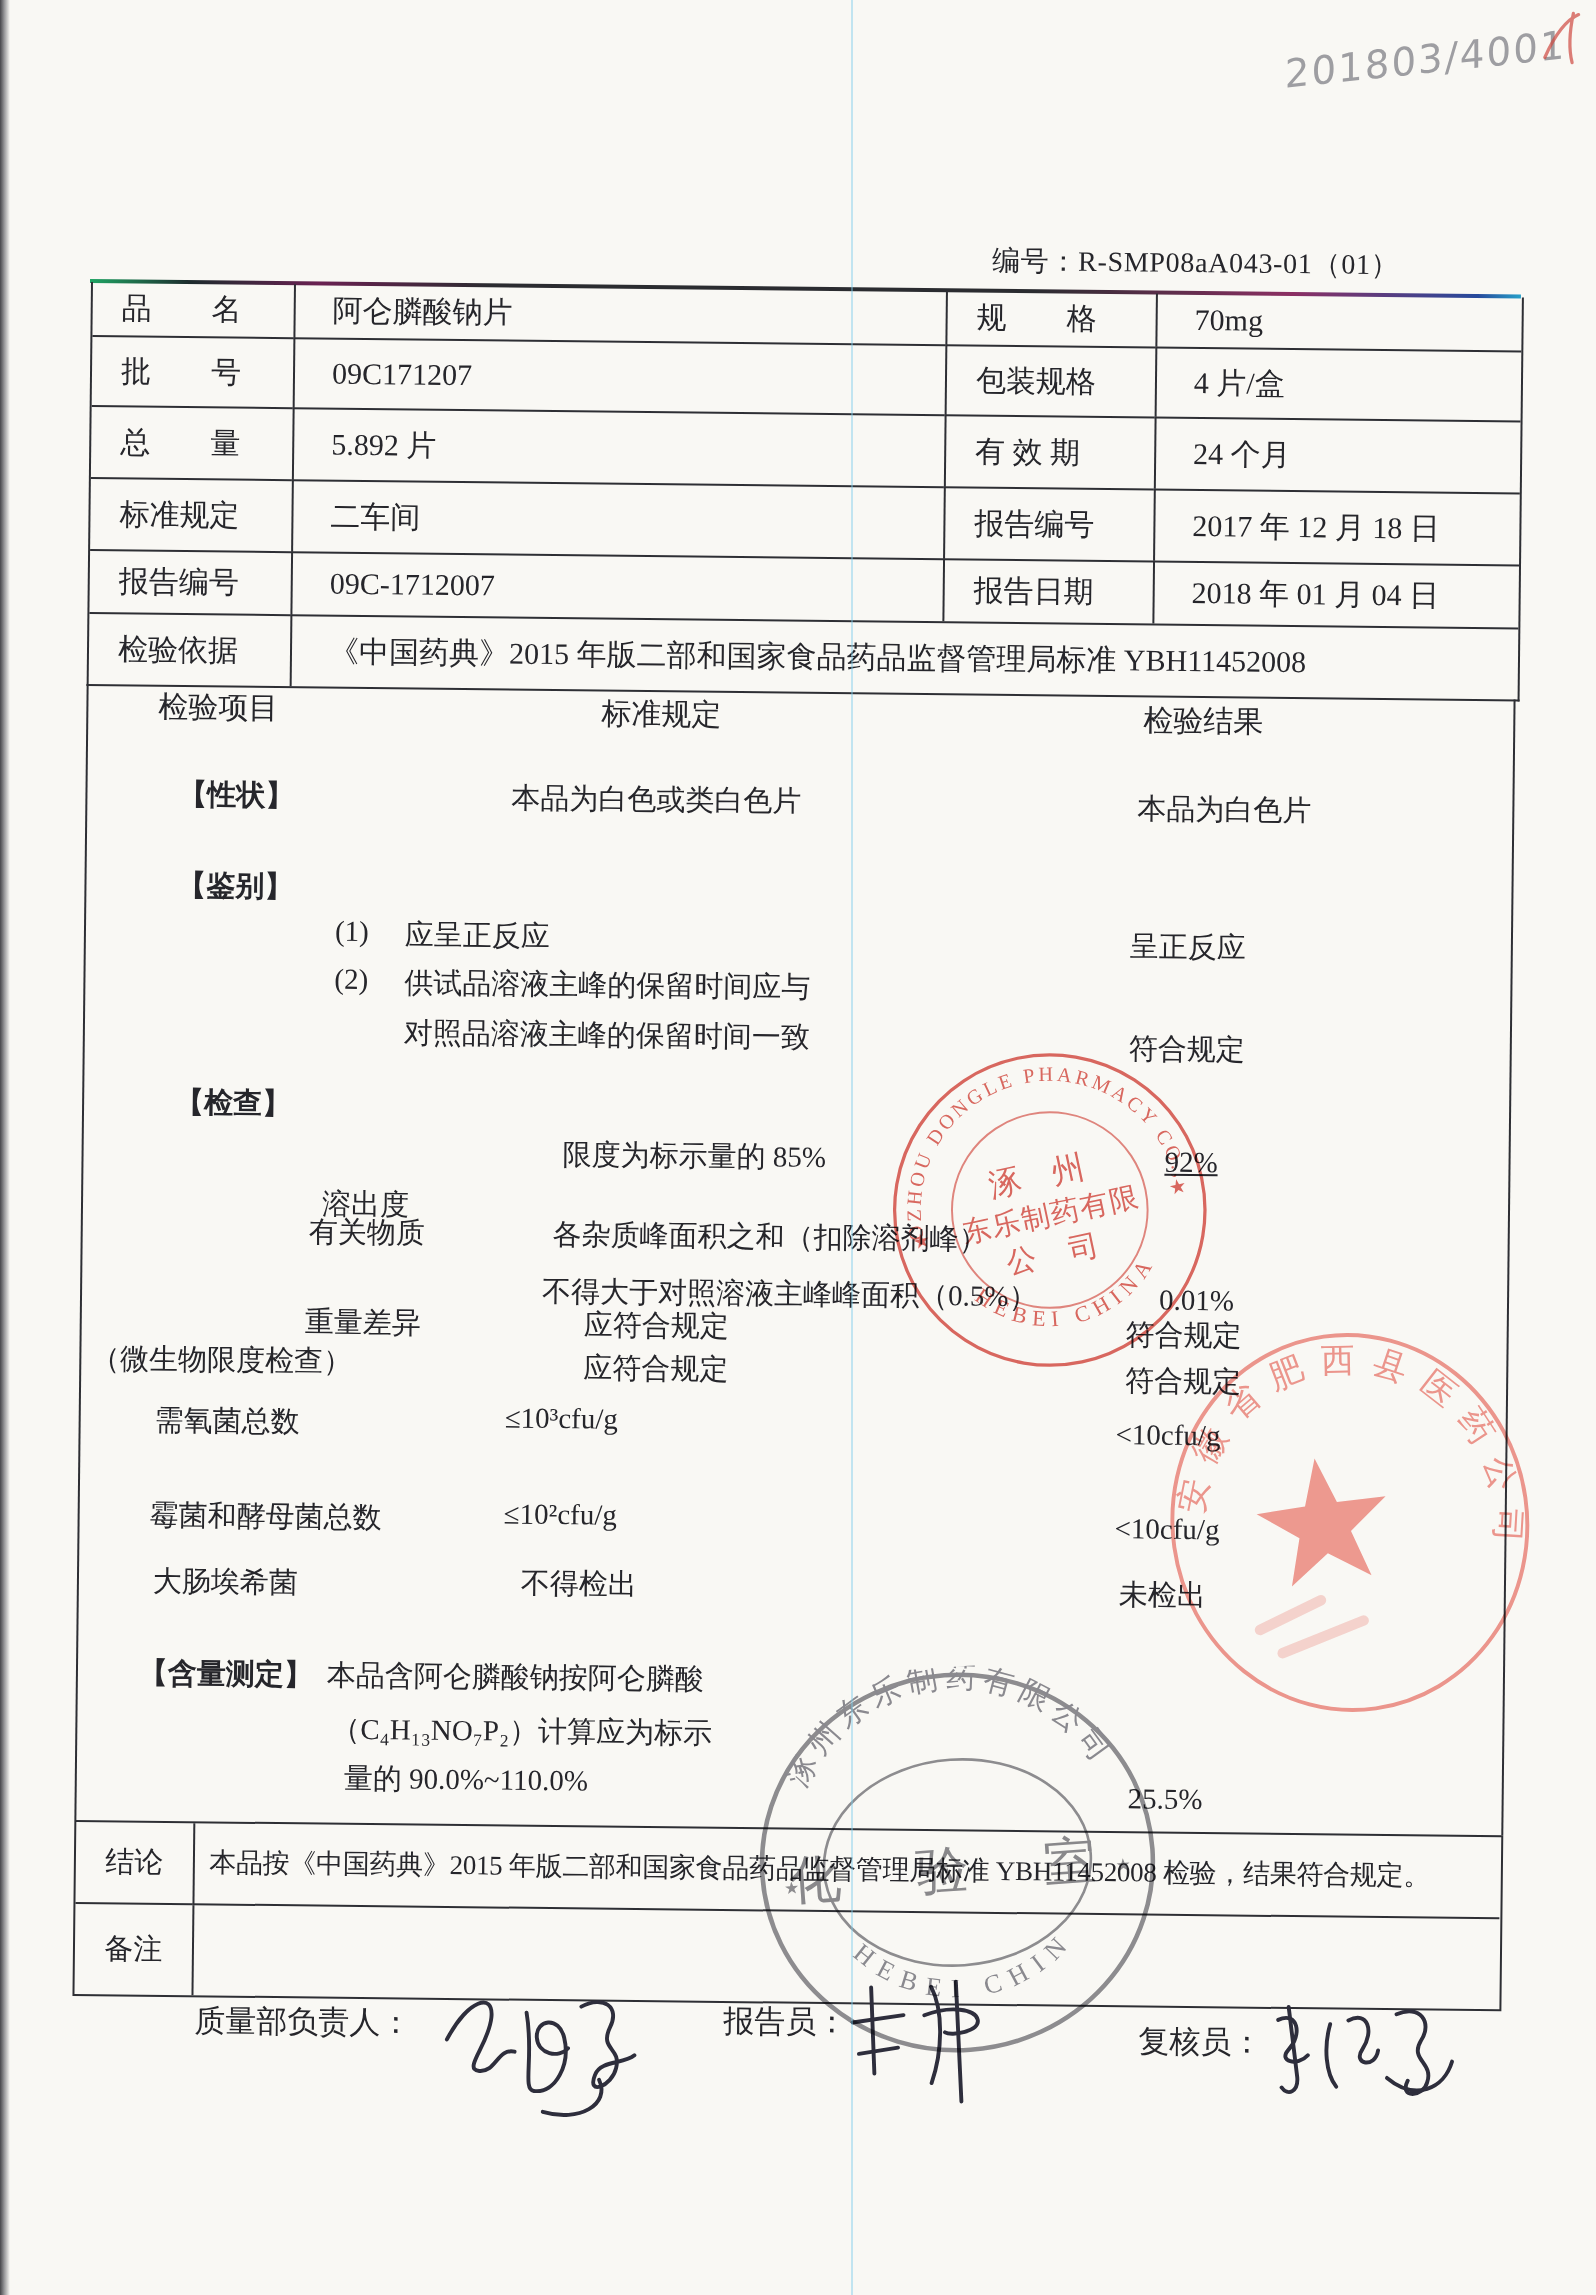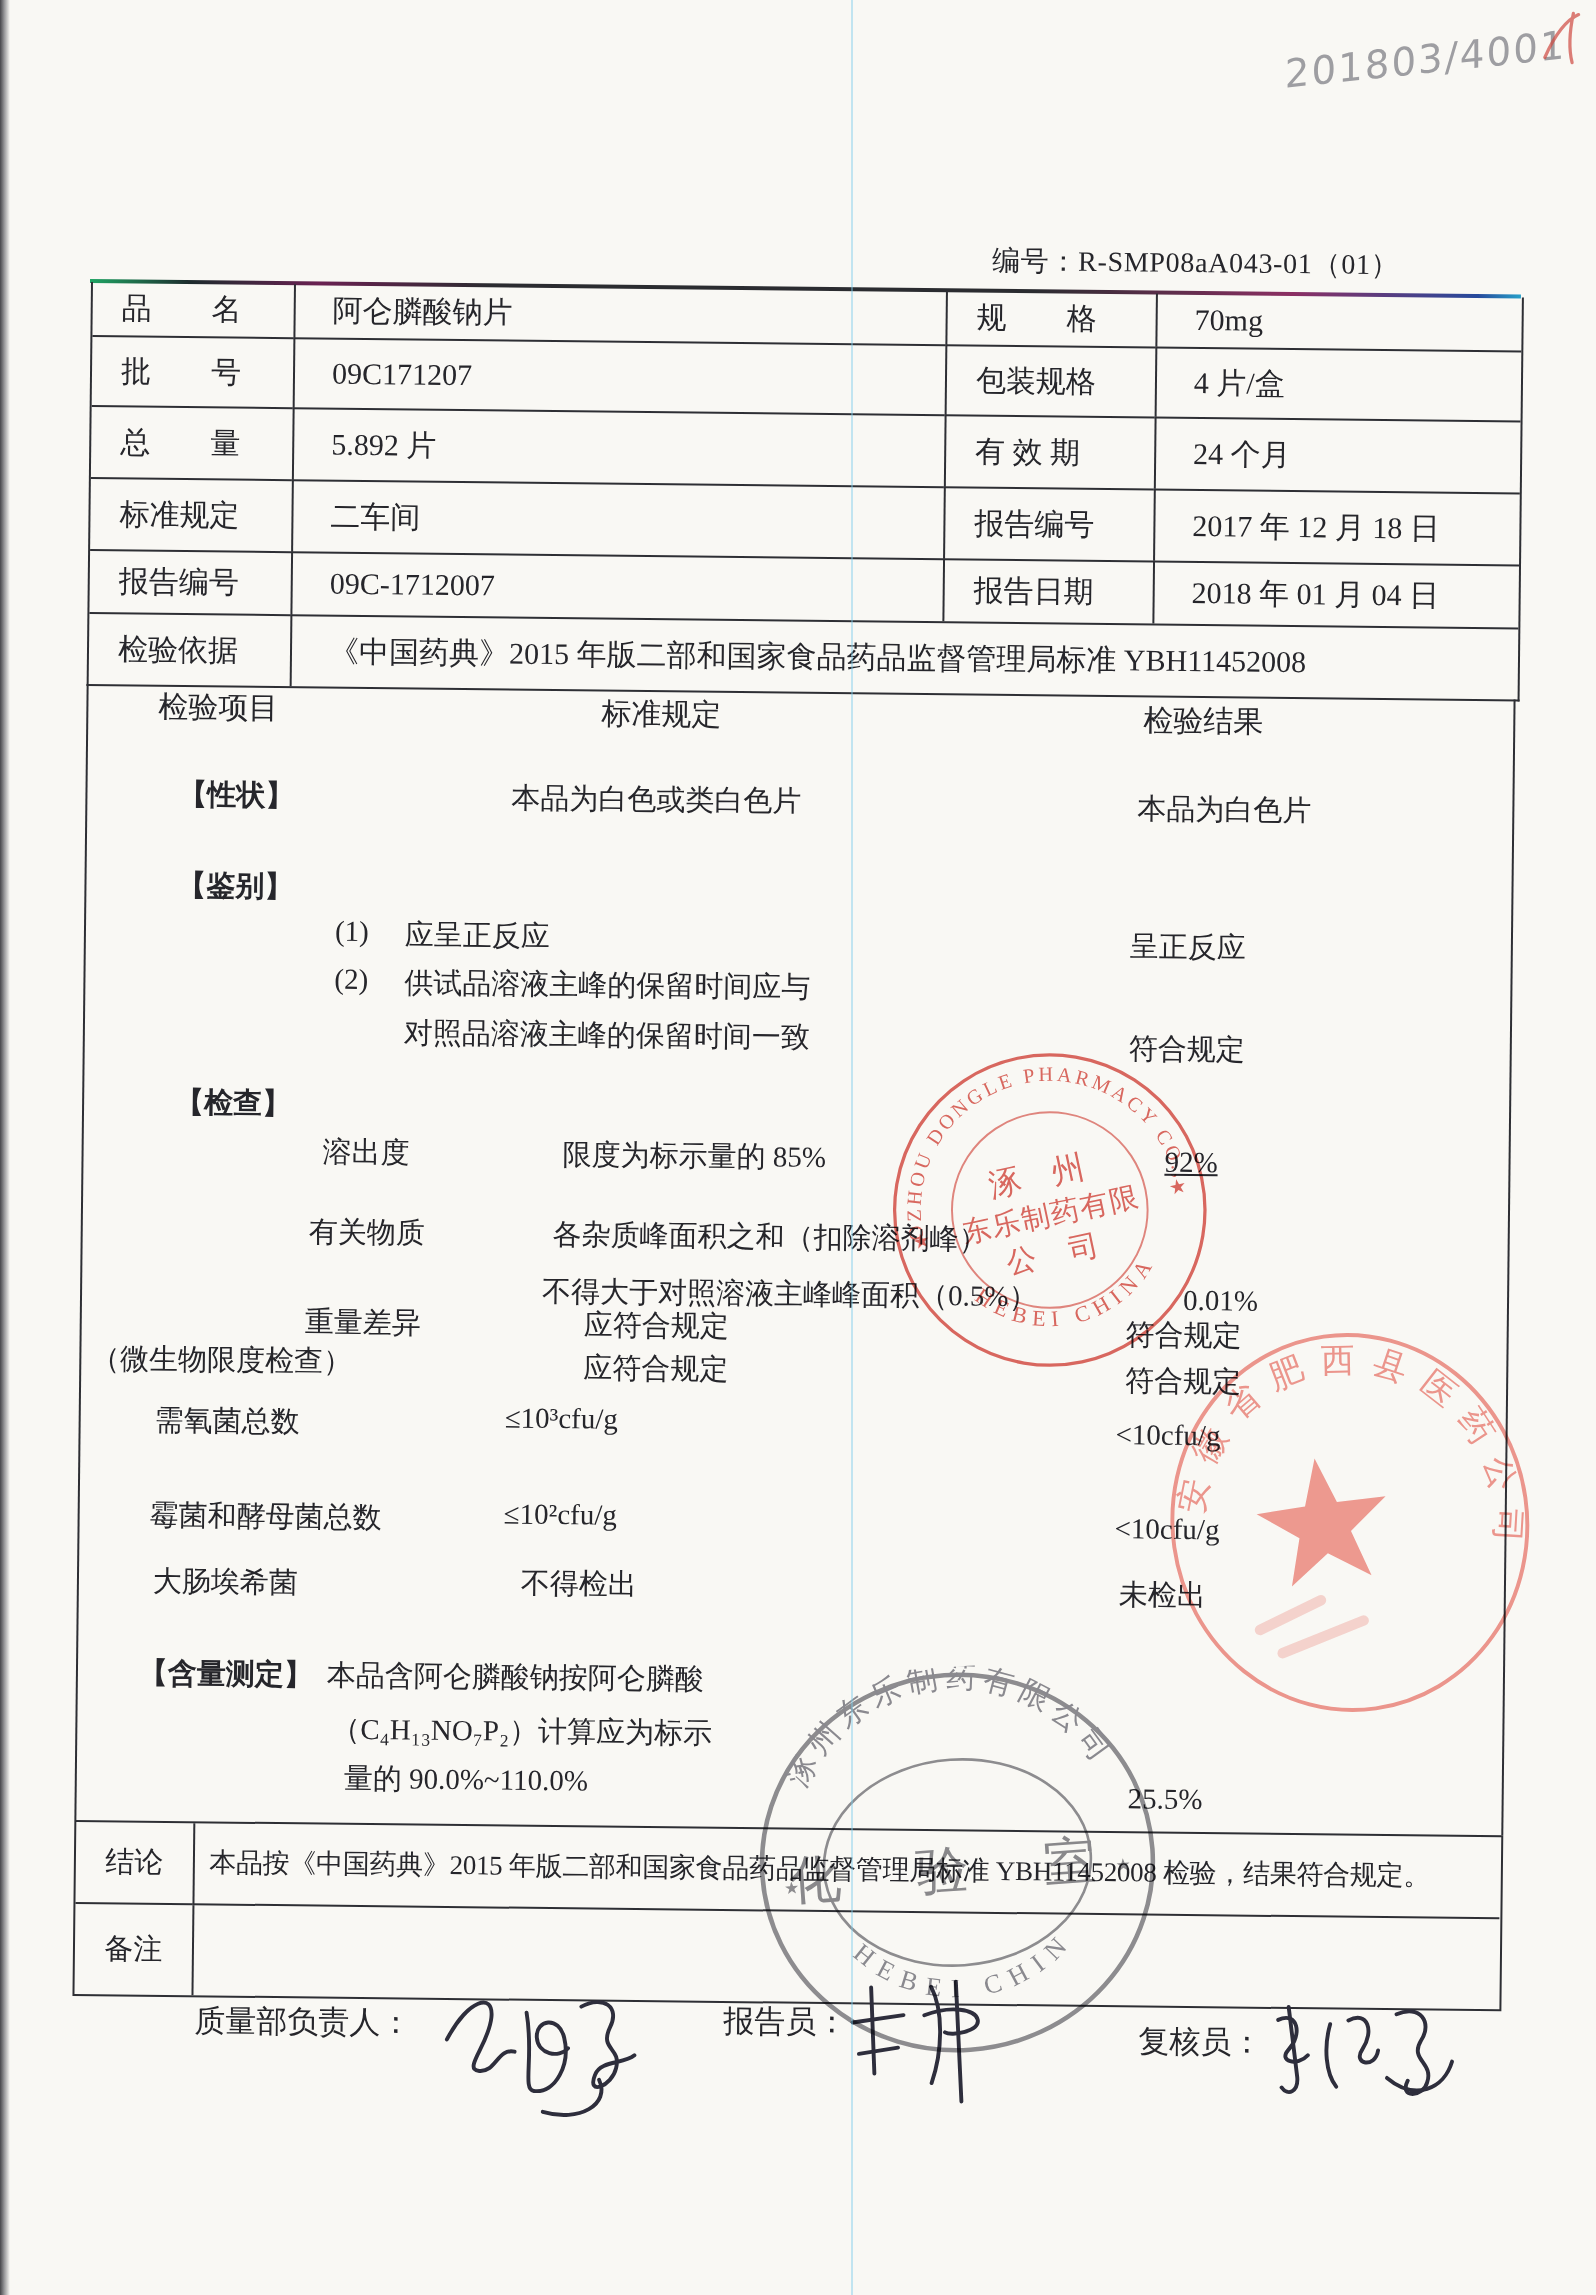--- a/index.html
+++ b/index.html
@@ -158,28 +158,28 @@
     <span class="rt sec" style="left:93px;top:583px;">【鉴别】</span>
     <span class="rt" style="left:251px;top:630px;">(1)</span>
     <span class="rt" style="left:321px;top:630px;">应呈正反应</span>
     <span class="rt" style="left:1046px;top:634px;">呈正反应</span>
     <span class="rt" style="left:251px;top:678px;">(2)</span>
     <span class="rt" style="left:321px;top:678px;">供试品溶液主峰的保留时间应与</span>
     <span class="rt" style="left:321px;top:728px;">对照品溶液主峰的保留时间一致</span>
     <span class="rt" style="left:1046px;top:736px;">符合规定</span>
 
     <span class="rt sec" style="left:93px;top:800px;">【检查】</span>
-    <span class="rt" style="left:241px;top:848px;">溶出度</span>
+    <span class="rt" style="left:241px;top:900px;">溶出度</span>
     <span class="rt" style="left:481px;top:848px;">限度为标示量的 85%</span>
     <span class="rt" style="left:1083px;top:852px;text-decoration:underline;">92%</span>
 
     <span class="rt" style="left:228px;top:928px;">有关物质</span>
     <span class="rt" style="left:472px;top:928px;">各杂质峰面积之和（扣除溶剂峰）</span>
     <span class="rt" style="left:462px;top:985px;">不得大于对照溶液主峰峰面积（0.5%）</span>
-    <span class="rt" style="left:1079px;top:990px;margin-left:24px;">0.01%</span>
+    <span class="rt" style="left:1079px;top:990px;">0.01%</span>
 
     <span class="rt" style="left:225px;top:1018px;">重量差异</span>
     <span class="rt" style="left:504px;top:1018px;">应符合规定</span>
     <span class="rt" style="left:1046px;top:1022px;">符合规定</span>
 
     <span class="rt" style="left:11.7px;top:1057px;">（微生物限度检查）</span>
     <span class="rt" style="left:504px;top:1061px;">应符合规定</span>
     <span class="rt" style="left:1046px;top:1068px;">符合规定</span>
 
     <span class="rt" style="left:76px;top:1118px;">需氧菌总数</span>

